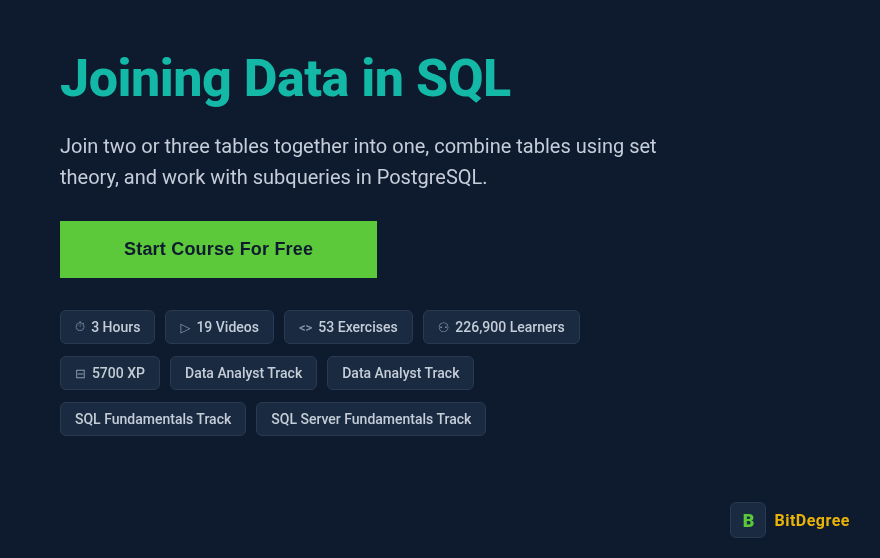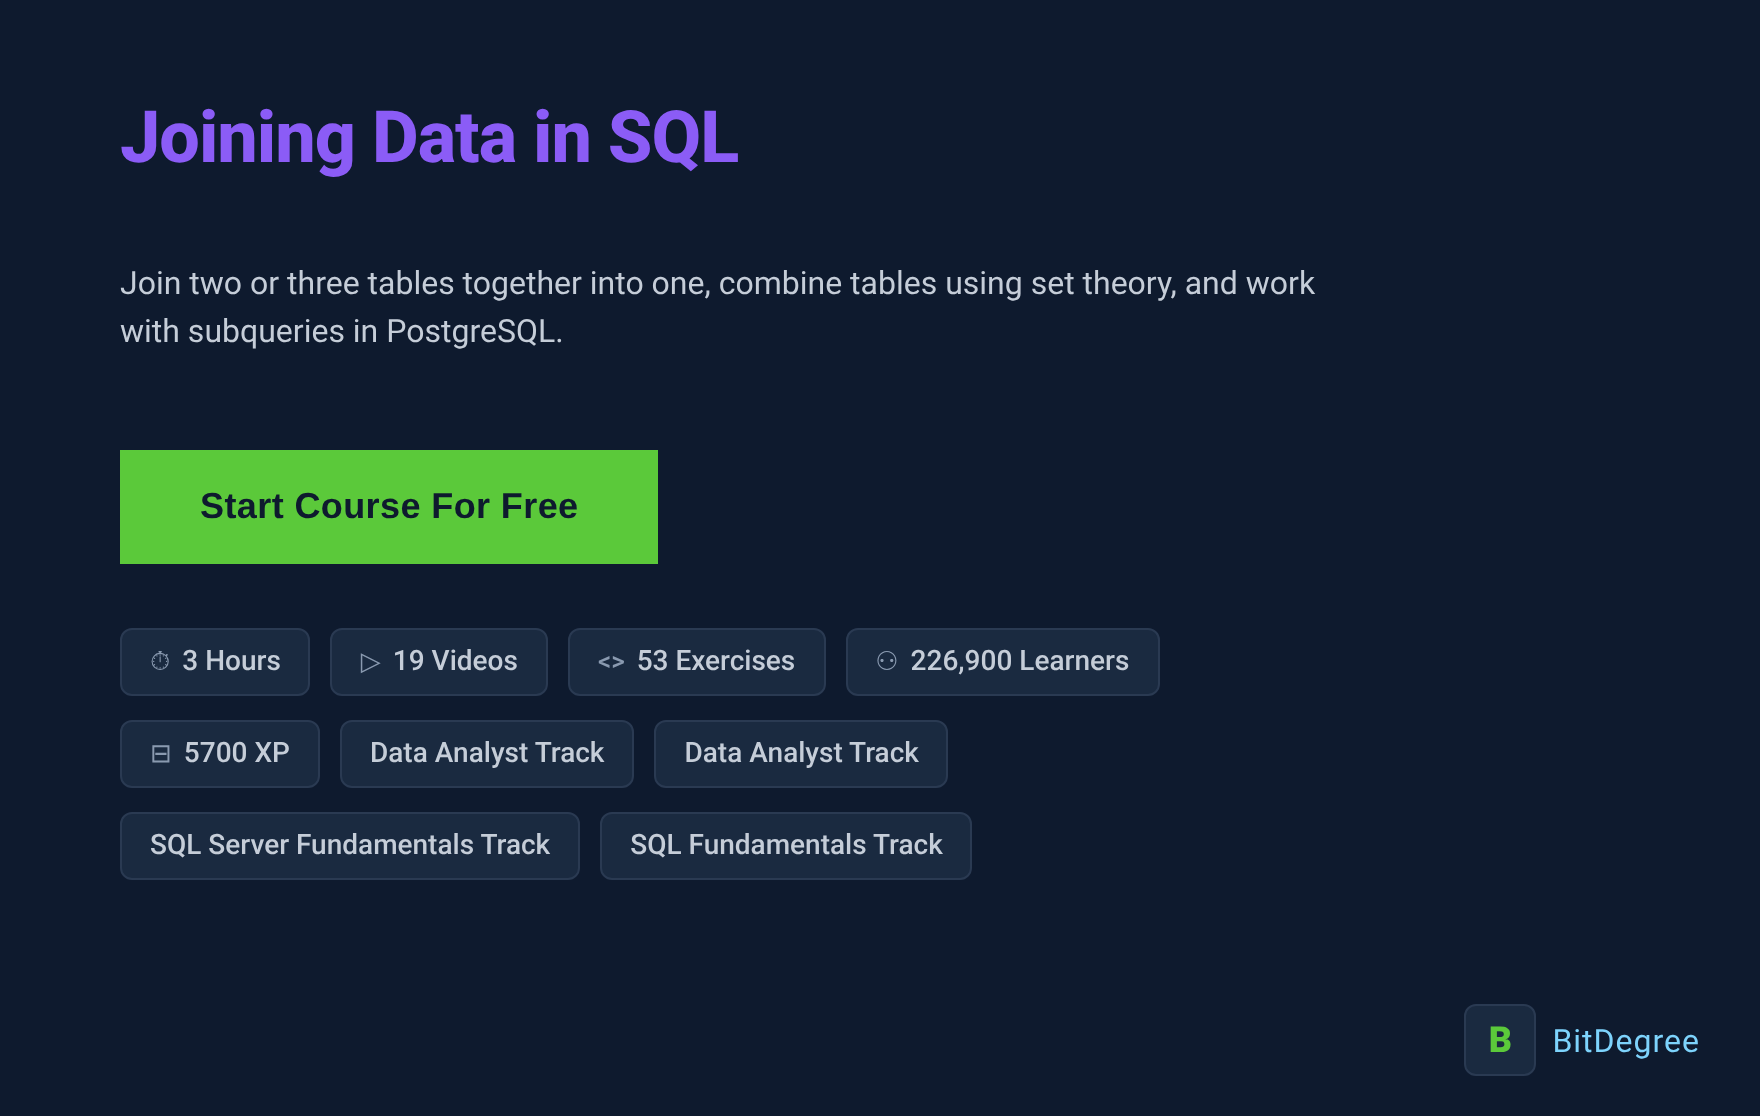--- a/index.html
+++ b/index.html
@@ -17,43 +17,43 @@
       overflow: hidden;
       position: relative;
     }
 
     .main-content {
       padding: 50px 60px 40px 60px;
       max-width: 760px;
     }
 
     .course-title {
-      font-size: 36px;
+      font-size: 52px;
       font-weight: 800;
-      color: #8b5cf6;
+      color: #14b8a6;
       line-height: 1.1;
-      margin-bottom: 40px;
+      margin-bottom: 24px;
       letter-spacing: -0.5px;
     }
 
     .course-description {
-      font-size: 16px;
+      font-size: 20px;
       color: #c5cdd8;
       line-height: 1.55;
-      margin-bottom: 46px;
+      margin-bottom: 28px;
       max-width: 620px;
     }
 
     .start-button {
       display: inline-block;
       background-color: #5bc93a;
       color: #0e1a2e;
       font-size: 18px;
       font-weight: 700;
-      padding: 18px 40px;
+      padding: 18px 64px;
       border-radius: 0;
       border: none;
       cursor: pointer;
       margin-bottom: 32px;
       letter-spacing: 0.2px;
     }
 
     .tags-row {
       display: flex;
       flex-wrap: wrap;
@@ -98,22 +98,22 @@
       align-items: center;
       justify-content: center;
       font-weight: 900;
       font-size: 18px;
       color: #5bc93a;
       border: 1px solid #2a3a52;
     }
 
     .bitdegree-text {
       font-size: 16px;
-      font-weight: 400;
-      color: #7dd3fc;
+      font-weight: 700;
+      color: #eab308;
       letter-spacing: 0.5px;
     }
   </style>
 </head>
 <body>
 
 <div class="main-content">
   <h1 class="course-title">Joining Data in SQL</h1>
 
   <p class="course-description">Join two or three tables together into one, combine tables using set theory, and work with subqueries in PostgreSQL.</p>
@@ -147,24 +147,24 @@
     <span class="tag">
       <span>Data Analyst Track</span>
     </span>
     <span class="tag">
       <span>Data Analyst Track</span>
     </span>
   </div>
 
   <div class="tags-row">
     <span class="tag">
-      <span>SQL Server Fundamentals Track</span>
+      <span>SQL Fundamentals Track</span>
     </span>
     <span class="tag">
-      <span>SQL Fundamentals Track</span>
+      <span>SQL Server Fundamentals Track</span>
     </span>
   </div>
 </div>
 
 <div class="bitdegree-logo">
   <div class="bitdegree-badge">
     <span>B</span>
   </div>
   <span class="bitdegree-text">BitDegree</span>
 </div>

